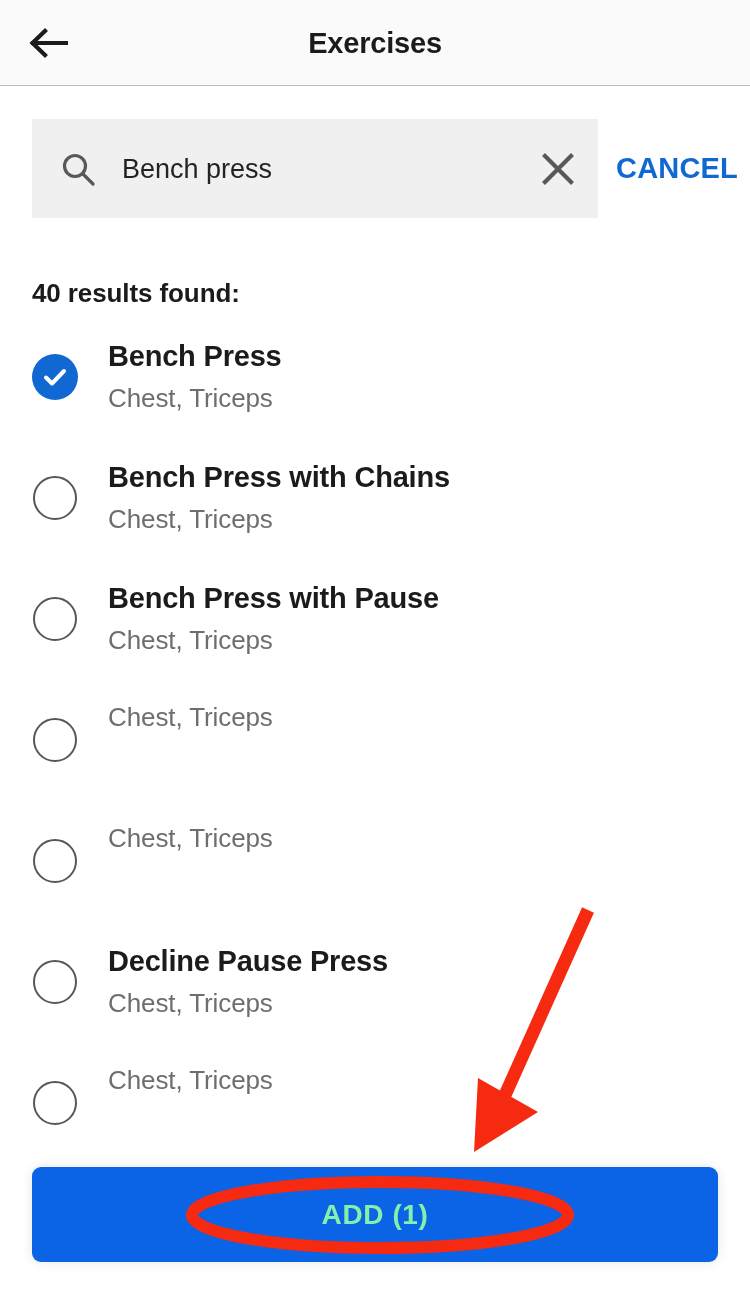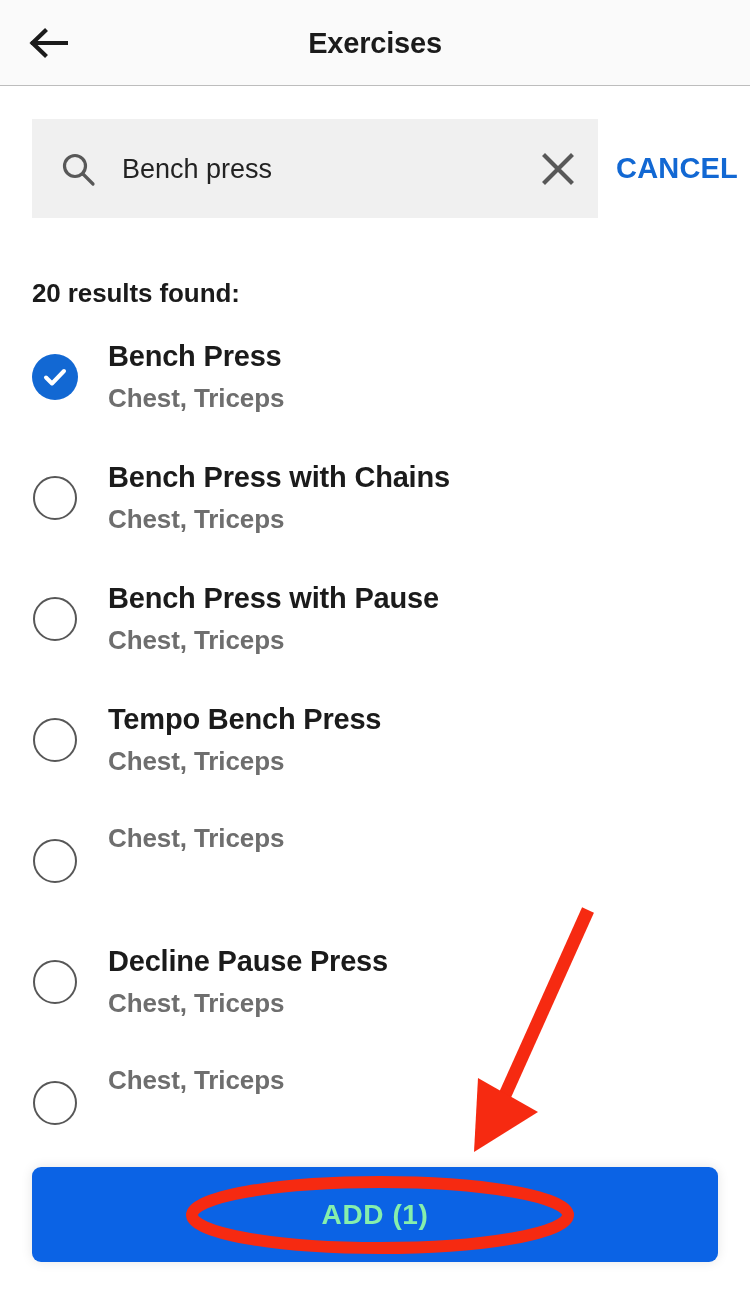--- a/index.html
+++ b/index.html
@@ -128,21 +128,20 @@
     line-height: 44px;
     letter-spacing: -0.2px;
     white-space: nowrap;
   }
   .row-sub {
     font-size: 26px;
     color: #6e6e6e;
     line-height: 40px;
     letter-spacing: -0.1px;
     white-space: nowrap;
-    font-weight: bold;
   }
 
   
   .add-btn {
     position: absolute; left: 32px; top: 1167px;
     width: 686px; height: 95px;
     background: #0b63e5;
     border-radius: 9px;
     border: none;
     display: flex; align-items: center; justify-content: center;
@@ -188,21 +187,21 @@
       <input class="search-value" type="text" readonly="" value="Bench press" style="">
       <span class="clear-icon">
         <svg width="40" height="40" viewBox="0 0 40 40" fill="none">
           <path d="M7 7 L33 33 M33 7 L7 33" stroke="#585858" stroke-width="4.2" stroke-linecap="square"></path>
         </svg>
       </span>
     </div>
     <div class="cancel-btn">CANCEL</div>
   </div>
 
-  <div class="results-label">20 results found:</div>
+  <div class="results-label">40 results found:</div>
 
   <div class="list" id="result-list">
       <div class="row">
         <div class="radio-wrap">
           <span class="radio-on">
             <svg width="28" height="28" viewBox="0 0 28 28" fill="none">
               <path d="M5 14.5 L11 20.5 L23 8" stroke="#ffffff" stroke-width="4" stroke-linecap="round" stroke-linejoin="round"></path>
             </svg>
           </span>
         </div>
@@ -227,21 +226,20 @@
         <div class="row-text">
           <div class="row-title">Bench Press with Pause</div>
           <div class="row-sub">Chest, Triceps</div>
         </div>
       </div>
       <div class="row">
         <div class="radio-wrap">
           <span class="radio-off"></span>
         </div>
         <div class="row-text">
-          <div class="row-title">Tempo Bench Press</div>
           <div class="row-sub">Chest, Triceps</div>
         </div>
       </div>
       <div class="row">
         <div class="radio-wrap">
           <span class="radio-off"></span>
         </div>
         <div class="row-text">
           <div class="row-sub">Chest, Triceps</div>
         </div>

